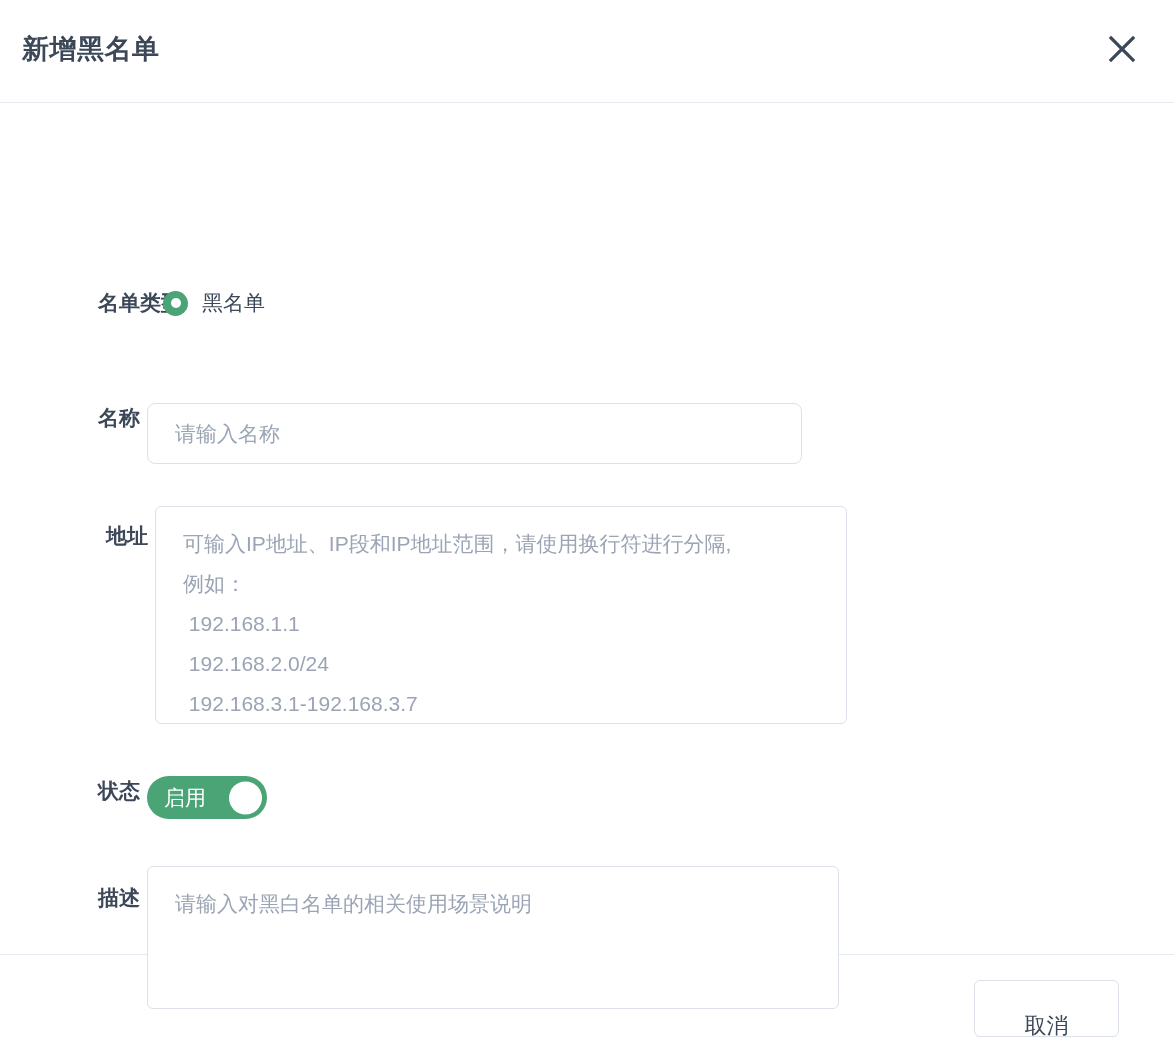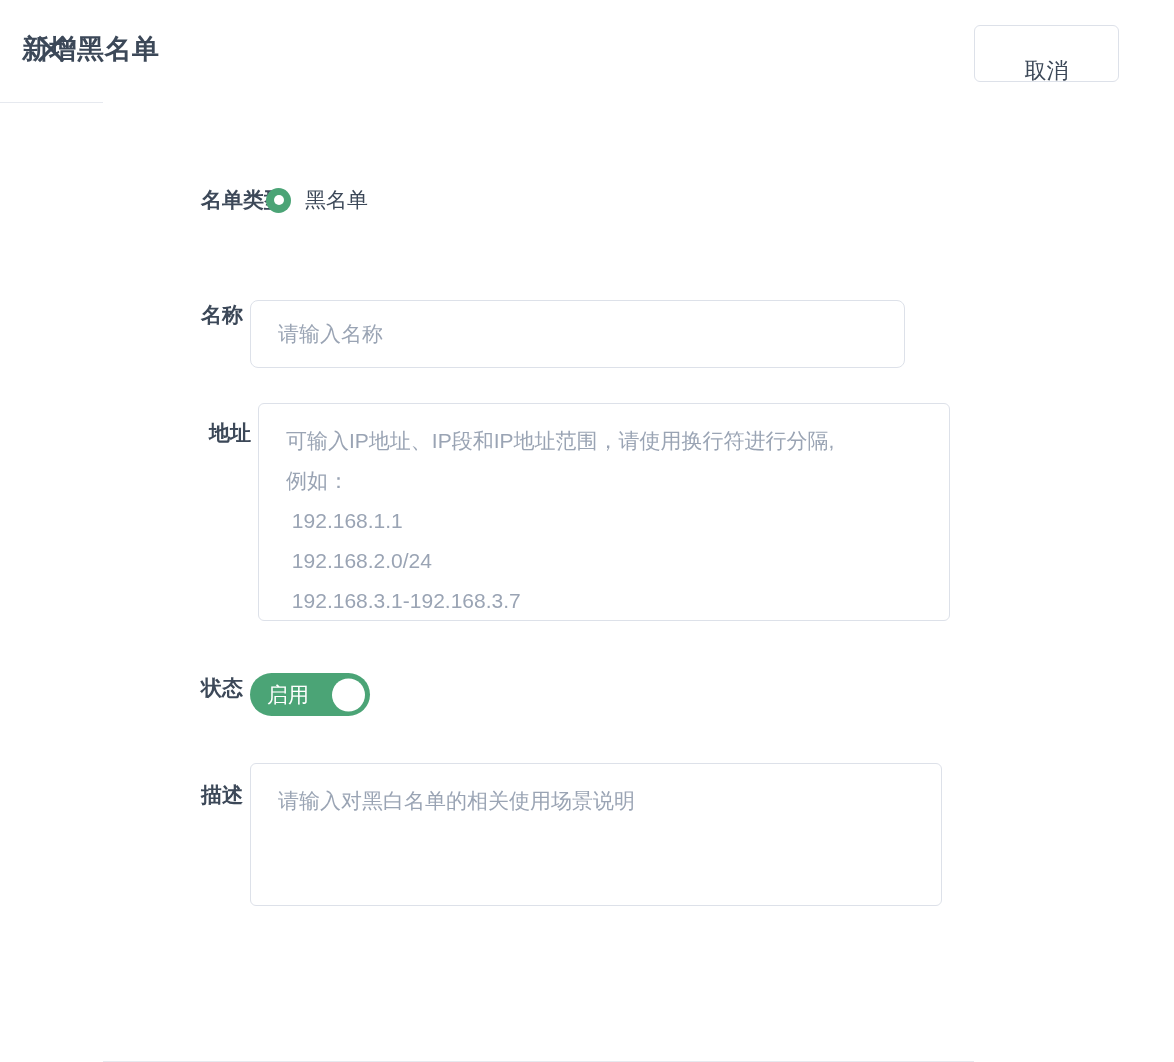--- a/index.html
+++ b/index.html
@@ -15,21 +15,21 @@
     -webkit-font-smoothing: antialiased;
   }
 
   .dialog {
     position: relative;
     width: 1174px;
     height: 1062px;
     background: #ffffff;
     box-sizing: border-box;
     display: flex;
-    flex-direction: row;
+    flex-direction: column;
   }
 
   
   .dialog-header {
     position: relative;
     height: 103px;
     flex: 0 0 103px;
     border-bottom: 1px solid #e6e9ef;
     box-sizing: border-box;
   }
@@ -119,21 +119,21 @@
     font-size: 21px;
     color: #3c4858;
     line-height: 30px;
     white-space: nowrap;
   }
 
   
   .text-input {
     box-sizing: border-box;
     width: 655px;
-    height: 68px;
+    height: 61px;
     border: 1px solid #dde1e9;
     border-radius: 8px;
     background: #ffffff;
     font-family: inherit;
     font-size: 21px;
     color: #3c4858;
     padding: 0 0 0 27px;
     outline: none;
   }
   .text-input::placeholder { color: #9aa4b4; }

